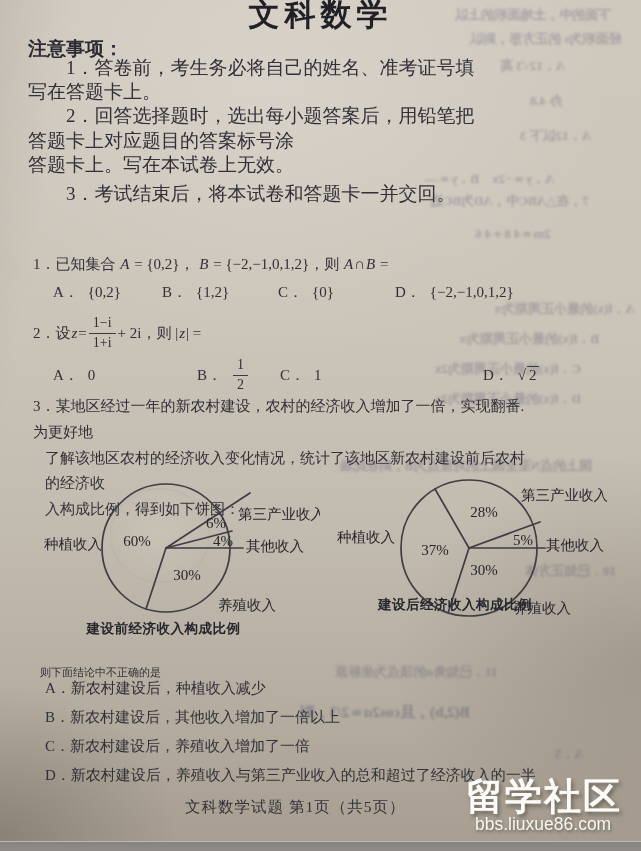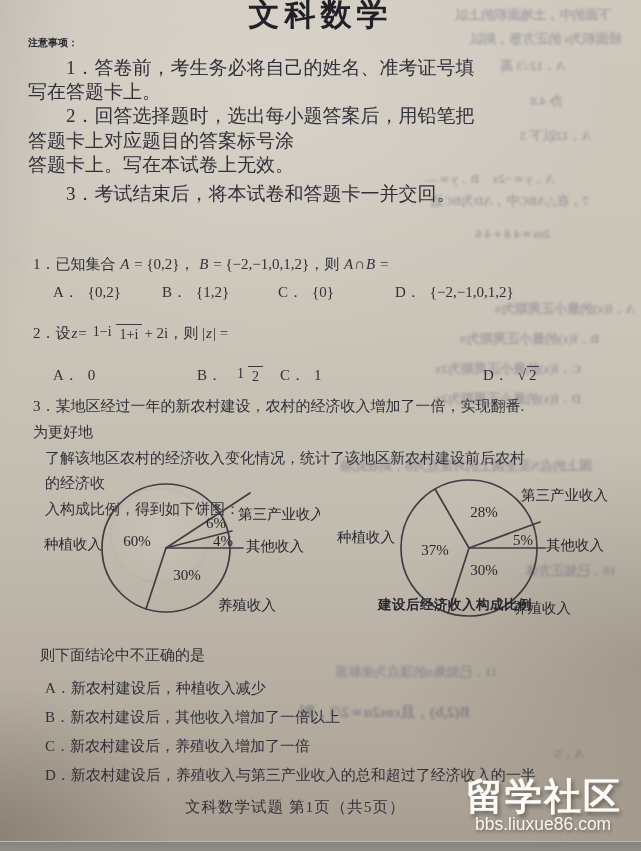--- a/index.html
+++ b/index.html
@@ -12,42 +12,42 @@
       radial-gradient(70% 45% at 100% 78%, rgba(62,52,40,0.18), rgba(62,52,40,0) 55%),
       radial-gradient(55% 35% at 0% 98%, rgba(55,48,38,0.26), rgba(55,48,38,0) 50%),
       linear-gradient(100deg, rgba(90,80,70,0.10), rgba(90,80,70,0) 10%),
       linear-gradient(180deg,#cfc8bd 0%,#cbc4b8 38%,#c2bbaf 62%,#b4ac9f 84%,#a89f92 98%);
   }
   .abs{position:absolute;}
   .title{
     left:0;right:0;top:-6px;text-align:center;margin:0;
     font-size:31px;font-weight:700;letter-spacing:5px;color:#202026;
   }
-  .notice-head{left:28px;top:36px;font-size:10px;font-weight:700;color:#2a2a31;}
+  .notice-head{left:28px;top:36px;font-size:19px;font-weight:700;color:#2a2a31;}
   .notice{left:28px;top:56px;width:460px;font-size:19px;line-height:24.2px;color:#303038;}
   .notice .ind{text-indent:38px;}
   .notice .gap{margin-top:5px;}
   .section{left:28px;top:196px;width:492px;font-size:15.5px;font-weight:700;line-height:28.5px;color:#2a2a31;}
   .section .ind2{padding-left:23px;}
   .stem{font-size:15px;color:#303038;white-space:nowrap;}
   .mi{font-style:italic;font-family:"Liberation Serif",serif;padding:0 1px;}
   .optrow .opt{position:absolute;top:0;font-size:15px;white-space:nowrap;color:#303038;}
   .opt .lbl{margin-right:9px;}
-  .frac{display:inline-flex;flex-direction:row;align-items:center;vertical-align:middle;line-height:1;font-size:14px;margin:0 2px;}
+  .frac{display:inline-flex;flex-direction:column;align-items:center;vertical-align:middle;line-height:1;font-size:14px;margin:0 2px;}
   .frac .fnum{padding:0 4px 2.5px;}
   .frac .fden{border-top:1.4px solid #3a3a42;padding:2.5px 4px 0;}
   .ovl{border-top:1.5px solid #3a3a42;padding:0 2px;margin-left:1px;}
   .q3text{left:33px;top:394px;width:492px;font-size:15px;line-height:25.8px;color:#303038;}
   .q3text .cont{padding-left:12px;}
   .chart svg{display:block;}
   .chart svg text{font-family:"Liberation Serif","DejaVu Serif",serif;fill:#26262d;}
   .pct{font-size:15px;font-weight:500;}
   .plabel{font-size:14.5px;}
   .cap{font-size:13.5px;font-weight:700;text-align:center;color:#26262d;letter-spacing:0.5px;}
-  .conclusion{left:40px;top:646px;font-size:15px;color:#303038;}
+  .conclusion{left:40px;top:665px;font-size:11px;color:#303038;}
   .q3opts{left:45px;top:674px;font-size:15px;line-height:29px;color:#303038;}
   .footer{left:185px;top:797px;font-size:15.5px;letter-spacing:1px;color:#33333b;}
   .wm-title{
     left:466px;top:772px;font-size:37px;font-weight:900;letter-spacing:2px;
     color:#fcfbf8;font-family:"Liberation Sans","DejaVu Sans",sans-serif;
     text-shadow:2px 3px 4px rgba(55,50,40,0.55), 0 0 1px rgba(255,255,255,0.6);
   }
   .wm-url{
     left:475px;top:814px;font-size:17.5px;color:#f7f6f1;
     font-family:"Liberation Sans","DejaVu Sans",sans-serif;
@@ -160,20 +160,21 @@
       <text class="pct" x="117" y="74" text-anchor="middle">60%</text>
       <text class="pct" x="196" y="56" text-anchor="middle">6%</text>
       <text class="pct" x="203" y="74" text-anchor="middle">4%</text>
       <text class="pct" x="167" y="108" text-anchor="middle">30%</text>
       <text class="plabel" x="53" y="77" text-anchor="middle">种植收入</text>
       <text class="plabel" x="218" y="47">第三产业收入</text>
       <text class="plabel" x="226" y="79">其他收入</text>
       <text class="plabel" x="198" y="138">养殖收入</text>
     </svg>
   </div>
+  <div class="abs cap" style="left:20px;top:620px;width:287px;">建设前经济收入构成比例</div>
 
   <div class="abs chart" style="left:330px;top:472px;">
     <svg width="312" height="150" viewBox="0 0 312 150">
       <g stroke="#3e3d44" stroke-width="1.7" fill="none" stroke-linecap="round">
         <circle cx="139" cy="76" r="68"></circle>
         <line x1="139" y1="76" x2="215" y2="76"></line>
         <line x1="139" y1="76" x2="210" y2="50"></line>
         <line x1="139" y1="76" x2="105" y2="17"></line>
         <line x1="139" y1="76" x2="118" y2="141"></line>
       </g>

